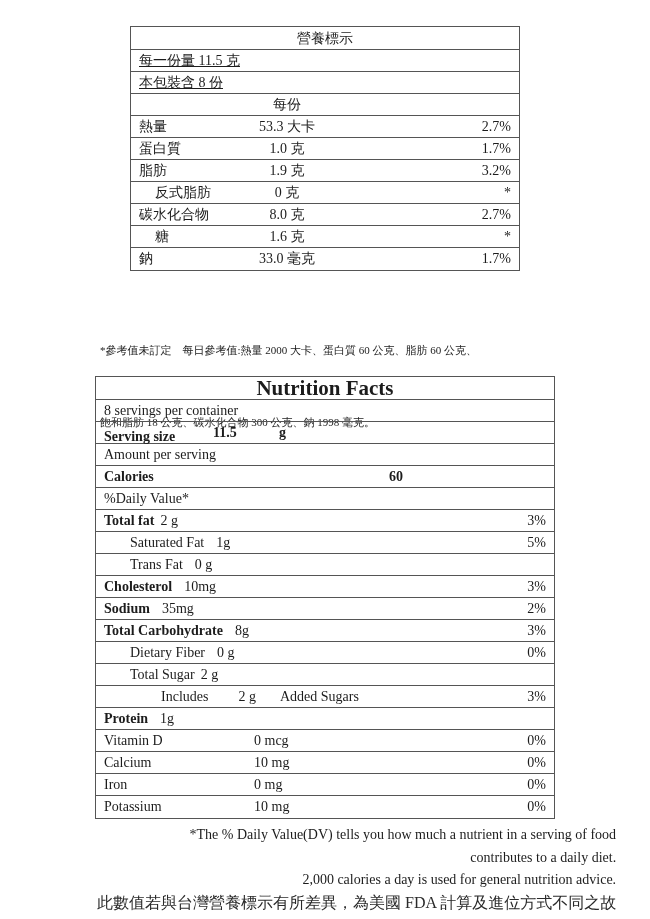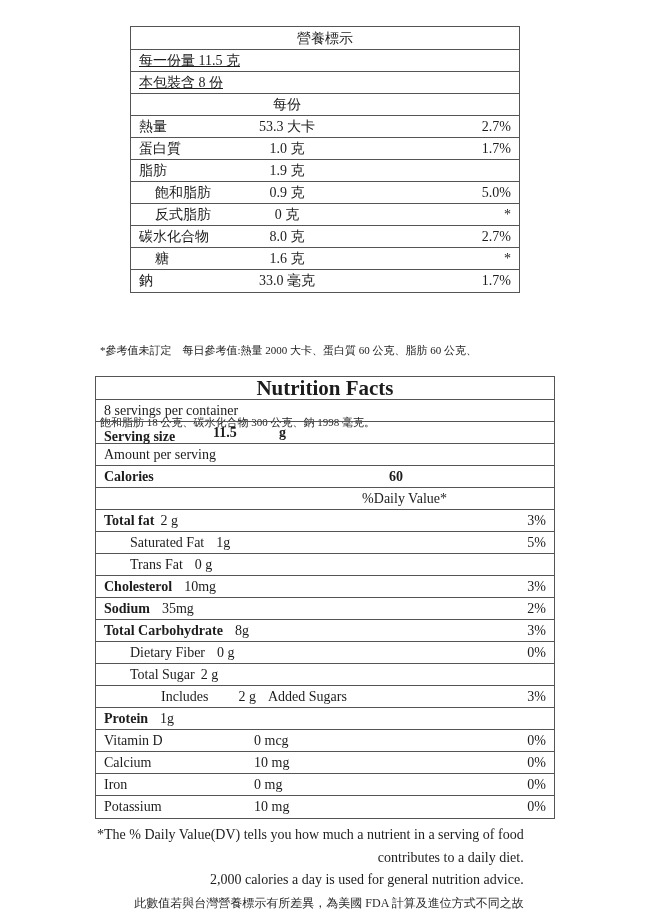--- a/index.html
+++ b/index.html
@@ -49,34 +49,34 @@
     position: relative; display: flex; align-items: center;
     height: 22px; border-bottom: 1px solid #555;
     padding-left: 8px; padding-right: 8px;
   }
   .en-row:last-child { border-bottom: none; }
   .en-row .dv { margin-left: auto; }
   .indent1 { padding-left: 34px; }
   .indent2 { padding-left: 65px; }
   .ml6  { margin-left: 6px; }
   .ml12 { margin-left: 12px; }
-  .ml16 { margin-left: 12px; }
+  .ml16 { margin-left: 24px; }
   .ml30 { margin-left: 30px; }
   .ss-label { display: inline-block; width: 109px; margin-top: 8px; }
   .ss-val   { display: inline-block; width: 66px; }
   .ib-label { display: inline-block; width: 150px; }
   .cal-val  { position: absolute; left: 293px; }
-  .dvh-row  { justify-content: flex-end; padding-right: 107px; }
+  .dvh-row  { justify-content: flex-start; padding-right: 107px; }
 
   .en-footnotes {
     position: absolute; left: 97px; top: 824px;
     font-size: 14px; line-height: 22.5px;
   }
   .en-footnotes .fn-line { white-space: pre-wrap; text-align: right; }
-  .en-footnotes .cjk-note { font-size: 12px; color: #2a2a2a; }
+  .en-footnotes .cjk-note { font-size: 16px; color: #2a2a2a; }
 </style>
 </head>
 <body>
 
 <div class="cn-table">
   <div class="cn-title-row">營養標示</div>
 
   <div class="cn-row">
     <span class="cn-plain">每一份量 11.5 克</span>
   </div>
@@ -95,25 +95,21 @@
     <span class="cn-dv">2.7%</span>
   </div>
   <div class="cn-row">
     <span class="cn-label">蛋白質</span>
     <span class="cn-val">1.0 克</span>
     <span class="cn-dv">1.7%</span>
   </div>
   <div class="cn-row">
     <span class="cn-label">脂肪</span>
     <span class="cn-val">1.9 克</span>
-  </div>
-  <div class="cn-row">
-    <span class="cn-label indent">飽和脂肪</span>
-    <span class="cn-val">0.9 克</span>
-    <span class="cn-dv">5.0%</span>
+    <span class="cn-dv">3.2%</span>
   </div>
   <div class="cn-row">
     <span class="cn-label indent">反式脂肪</span>
     <span class="cn-val">0 克</span>
     <span class="cn-dv">*</span>
   </div>
   <div class="cn-row">
     <span class="cn-label">碳水化合物</span>
     <span class="cn-val">8.0 克</span>
     <span class="cn-dv">2.7%</span>

